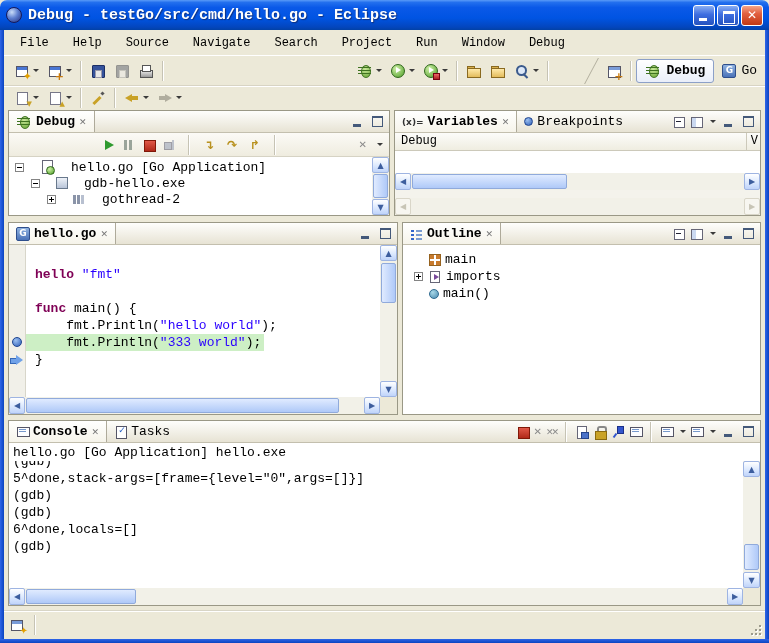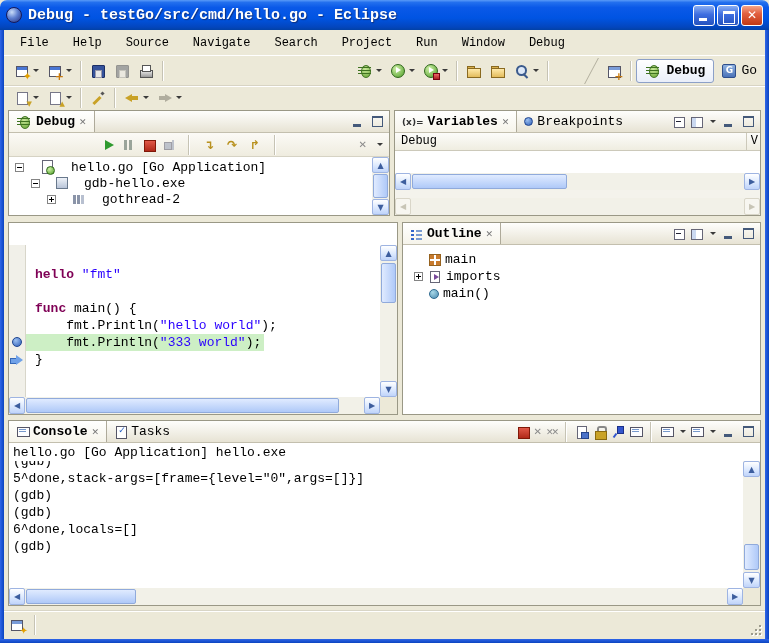--- a/index.html
+++ b/index.html
@@ -425,20 +425,31 @@
     </div>
     <div class="vars-detail">
       <div class="shz dis" style="left:0;right:0;bottom:0;">
         <span class="sb sbh a-lf" style="left:0;top:0;"></span>
         <span class="sb sbh a-rt" style="right:0;top:0;"></span>
       </div>
     </div>
   </div>
 
   <div class="view" id="editor-view">
+    <div class="vhead">
+      <span class="vtab sel">
+        <span class="ic-go"></span>
+        <span>hello.go</span>
+        <span class="tx"></span>
+      </span>
+      <span class="vtools">
+        <span class="mm mm-min"></span>
+        <span class="mm mm-max"></span>
+      </span>
+    </div>
     <div class="gutter">
       <span class="mark-bp"></span>
       <span class="mark-ip"></span>
     </div>
     <div class="codewrap">
       <div class="cl"></div>
       <div class="cl"><span class="kw">hello</span><span> </span><span class="st">"fmt"</span></div>
       <div class="cl"></div>
       <div class="cl"><span class="kw">func</span><span> main() {</span></div>
       <div class="cl"><span>    fmt.Println(</span><span class="st">"hello world"</span><span>);</span></div>

